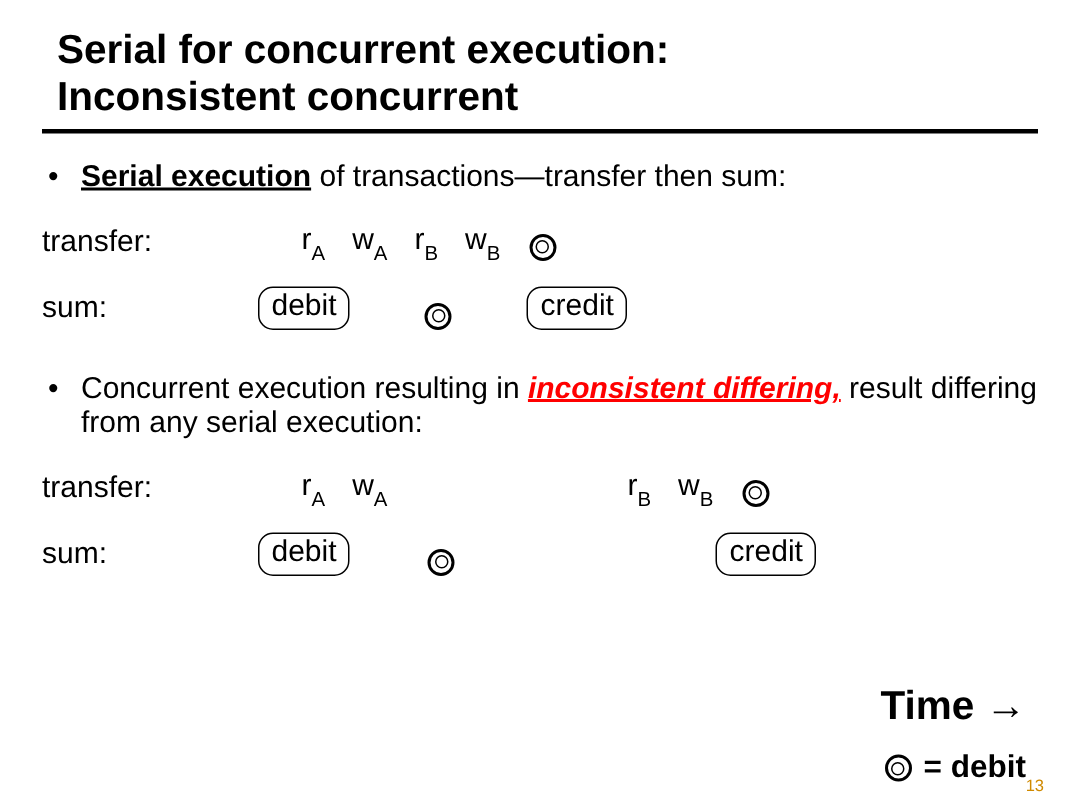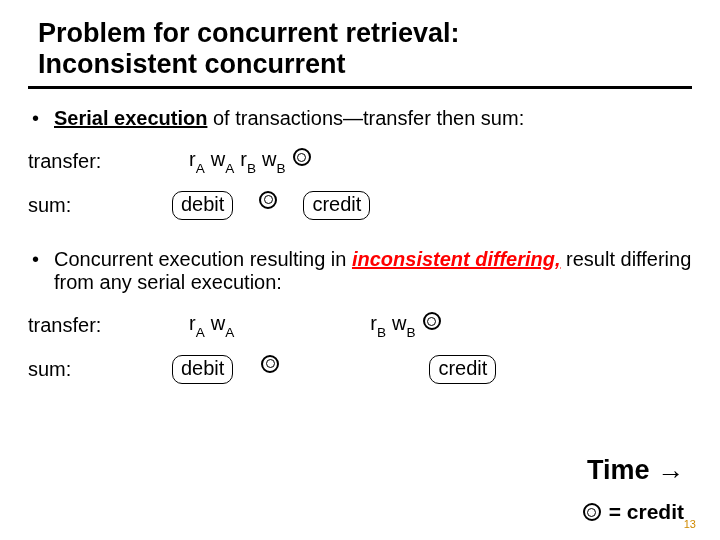--- a/index.html
+++ b/index.html
@@ -44,21 +44,21 @@
     display: flex;
     align-items: center;
     margin: 4px 0 10px 0;
     min-height: 34px;
   }
   .label {
     font-weight: normal;
     width: 130px;
     flex-shrink: 0;
   }
-  .seq { display: flex; align-items: flex-start; gap: 0; position: relative; }
+  .seq { display: flex; align-items: flex-end; gap: 12px; position: relative; }
   .op { padding: 0 3px; }
   .sub { font-size: 0.68em; vertical-align: sub; position: relative; top: 2px; }
   .box {
     border: 1.8px solid #000;
     border-radius: 10px;
     padding: 1px 8px 3px 8px;
     display: inline-block;
     margin: 0 14px;
   }
   .circ {
@@ -110,21 +110,21 @@
     color: #d08a00;
   }
   .arrow {
     font-family: "Segoe UI Symbol", Arial, sans-serif;
   }
 </style>
 </head>
 <body>
 
 <div class="title">
-  <div>Problem for concurrent retrieval:</div>
+  <div>Serial for concurrent execution:</div>
   <div>Inconsistent concurrent</div>
 </div>
 <hr class="hr">
 
 <div class="bullet">
   <div class="dot">•</div>
   <div class="txt">
     <span class="bold uline">Serial execution</span><span> of transactions—transfer then sum:</span>
   </div>
 </div>
@@ -183,15 +183,15 @@
       <span class="box">credit</span>
     </div>
   </div>
 </div>
 
 <div class="footer-time">
   <span>Time </span><span class="arrow">→</span>
 </div>
 <div class="footer-commit">
   <span class="circ"></span>
-    <span> = credit</span>
+    <span> = debit</span>
 </div>
 <div class="pagenum">13</div>
 
 </body></html>

